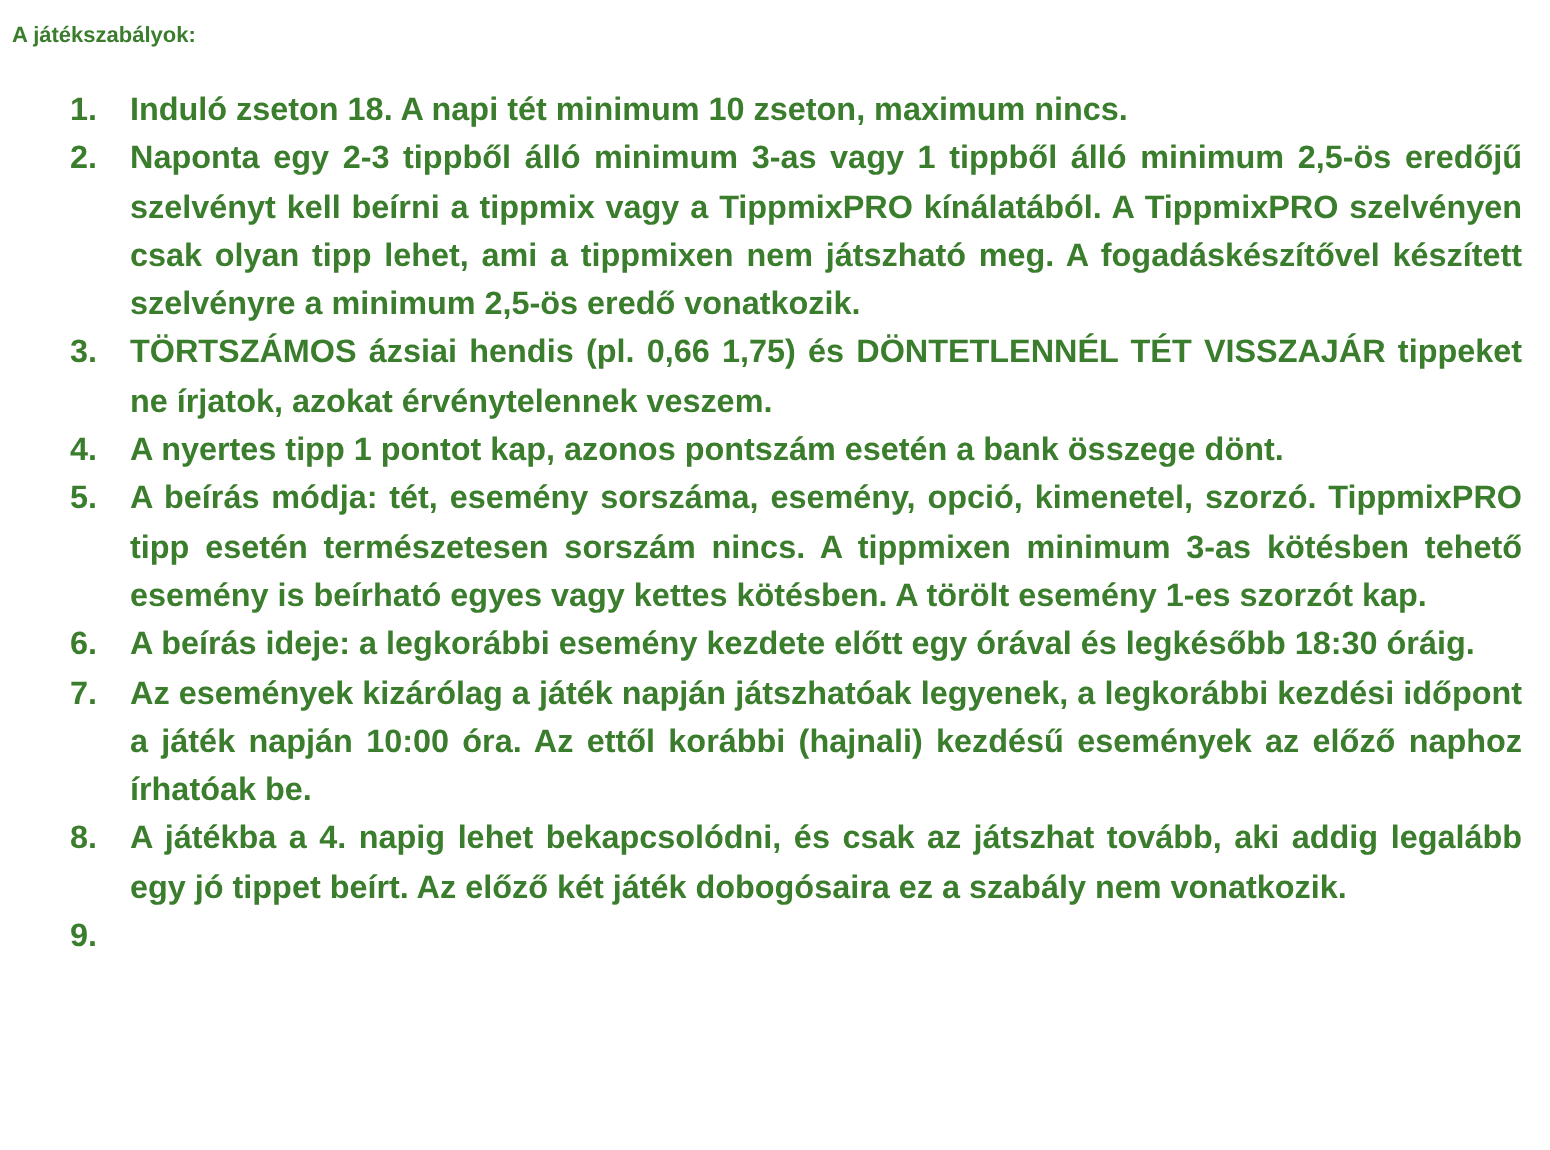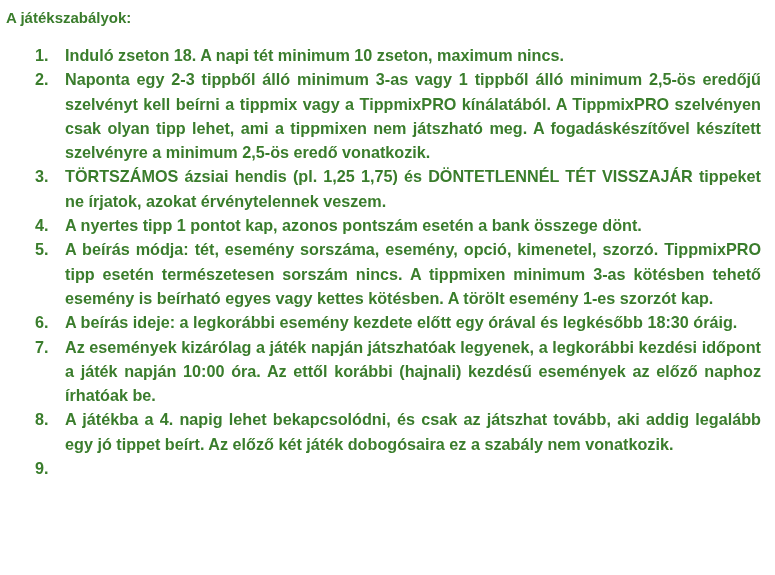--- a/index.html
+++ b/index.html
@@ -4,21 +4,21 @@
 <style>
   html, body { margin: 0; padding: 0; background: #ffffff; }
   body {
     width: 775px; height: 575px; overflow: hidden;
     font-family: "Liberation Sans", "DejaVu Sans", sans-serif;
     font-weight: bold;
     color: #3a7d2c;
   }
   .title {
     position: absolute; left: 6px; top: 8px;
-    font-size: 15px; line-height: 20px;
+    font-size: 11px; line-height: 20px;
   }
   .rules {
     position: absolute; left: 0; top: 43px;
     width: 775px; margin: 0; padding: 0; list-style: none;
   }
   .rule {
     position: relative;
     padding-left: 65px; padding-right: 14px;
     font-size: 16.2px; line-height: 24.3px;
     text-align: justify;
@@ -37,21 +37,21 @@
   <li class="rule">
     <span class="rule-num">1.</span>
     <span class="rule-text">Induló zseton 18. A napi tét minimum 10 zseton, maximum nincs.</span>
   </li>
   <li class="rule">
     <span class="rule-num">2.</span>
     <span class="rule-text">Naponta egy 2-3 tippből álló minimum 3-as vagy 1 tippből álló minimum 2,5-ös eredőjű szelvényt kell beírni a tippmix vagy a TippmixPRO kínálatából. A TippmixPRO szelvényen csak olyan tipp lehet, ami a tippmixen nem játszható meg. A fogadáskészítővel készített szelvényre a minimum 2,5-ös eredő vonatkozik.</span>
   </li>
   <li class="rule">
     <span class="rule-num">3.</span>
-    <span class="rule-text">TÖRTSZÁMOS ázsiai hendis (pl. 1,25 1,75) és DÖNTETLENNÉL TÉT VISSZAJÁR tippeket ne írjatok, azokat érvénytelennek veszem.</span>
+    <span class="rule-text">TÖRTSZÁMOS ázsiai hendis (pl. 0,66 1,75) és DÖNTETLENNÉL TÉT VISSZAJÁR tippeket ne írjatok, azokat érvénytelennek veszem.</span>
   </li>
   <li class="rule">
     <span class="rule-num">4.</span>
     <span class="rule-text">A nyertes tipp 1 pontot kap, azonos pontszám esetén a bank összege dönt.</span>
   </li>
   <li class="rule">
     <span class="rule-num">5.</span>
     <span class="rule-text">A beírás módja: tét, esemény sorszáma, esemény, opció, kimenetel, szorzó. TippmixPRO tipp esetén természetesen sorszám nincs. A tippmixen minimum 3-as kötésben tehető esemény is beírható egyes vagy kettes kötésben. A törölt esemény 1-es szorzót kap.</span>
   </li>
   <li class="rule">

